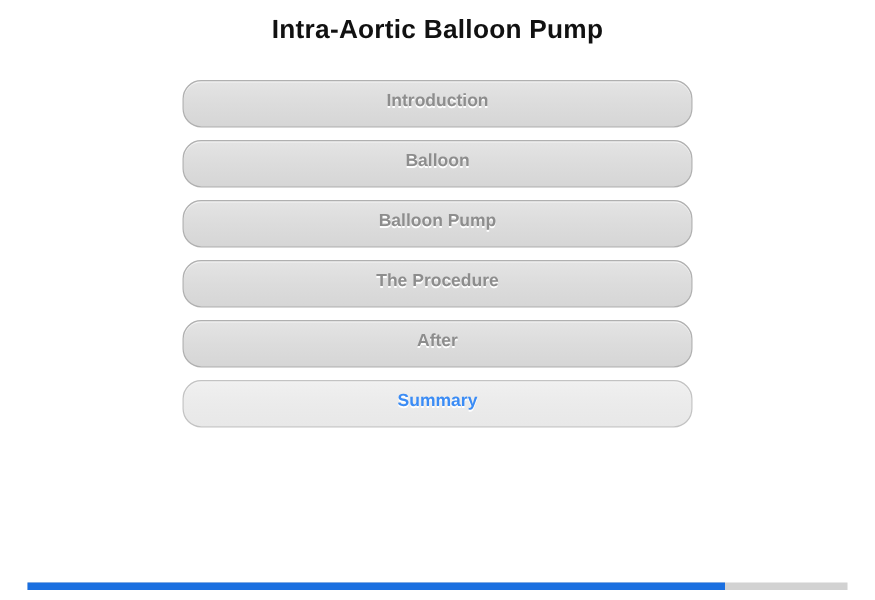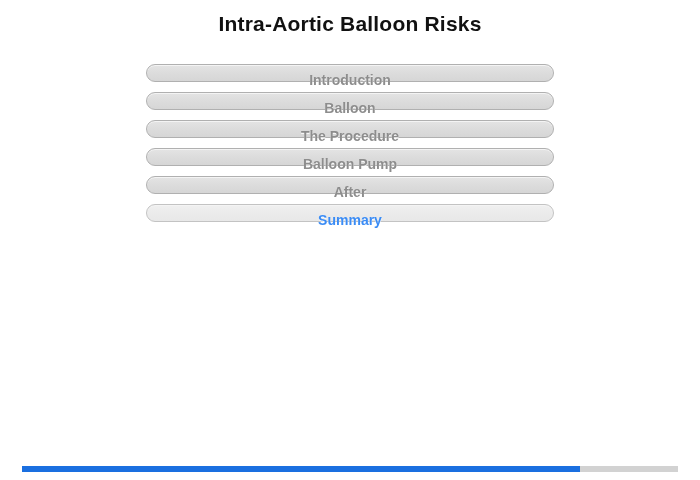--- a/index.html
+++ b/index.html
@@ -31,21 +31,21 @@
   }
   .menu {
     margin-top: 28px;
     display: flex;
     flex-direction: column;
     align-items: center;
     gap: 10px;
   }
   .menu-item {
     width: 408px;
-    height: 18px;
+    height: 38px;
     line-height: 30px;
     box-sizing: border-box;
     text-align: center;
     font-size: 14px;
     font-weight: bold;
     border-radius: 15px;
     border: 1px solid #b0b0b0;
     background: linear-gradient(to bottom, #e4e4e4 0%, #dcdcdc 50%, #d6d6d6 100%);
     color: #8d8d8d;
     text-shadow: 0 1px 0 #ffffff;
@@ -81,27 +81,27 @@
     top: 0;
     height: 6px;
     background: #1a6fe0;
   }
 </style>
 </head>
 <body>
 
 <div class="page">
 
-  <h1 class="title">Intra-Aortic Balloon Risks</h1>
+  <h1 class="title">Intra-Aortic Balloon Pump</h1>
 
   <div class="menu">
     <div class="menu-item">Introduction</div>
     <div class="menu-item">Balloon</div>
+    <div class="menu-item">Balloon Pump</div>
     <div class="menu-item">The Procedure</div>
-    <div class="menu-item">Balloon Pump</div>
     <div class="menu-item">After</div>
     <div class="menu-item current">Summary</div>
   </div>
 
   <div class="progress-wrap">
     <div class="progress-track" style="background: rgb(210, 210, 210);"></div>
     <div class="progress-fill" style="width: 85%; background: rgb(26, 111, 224);"></div>
   </div>
 
 </div>

